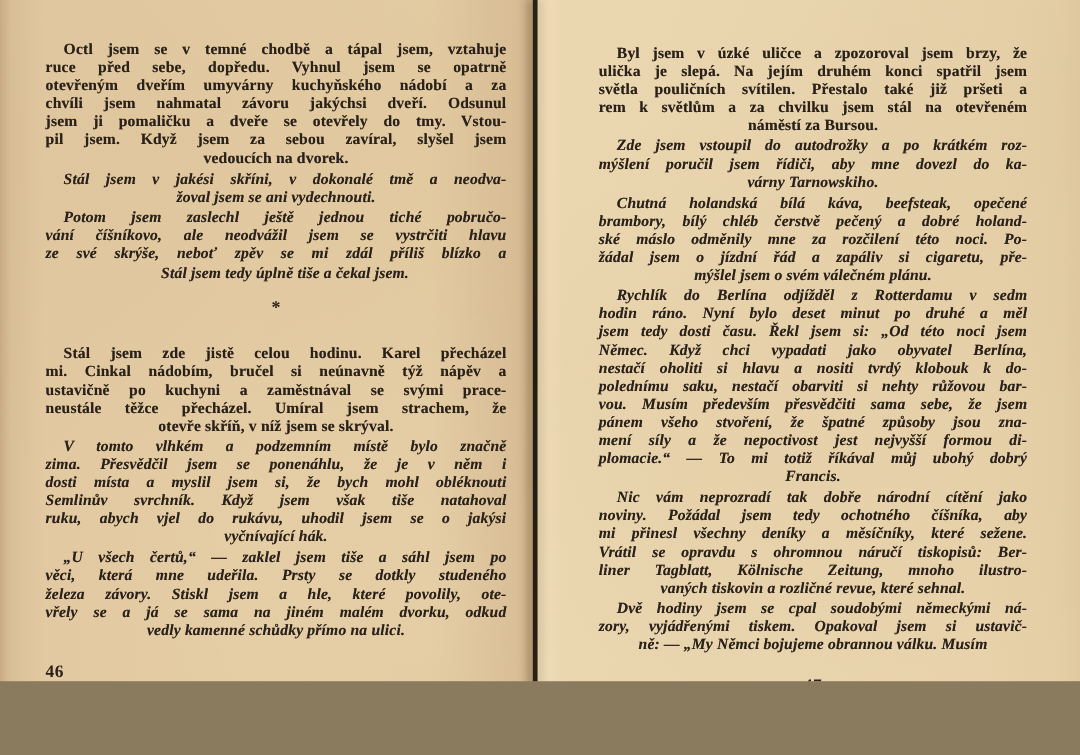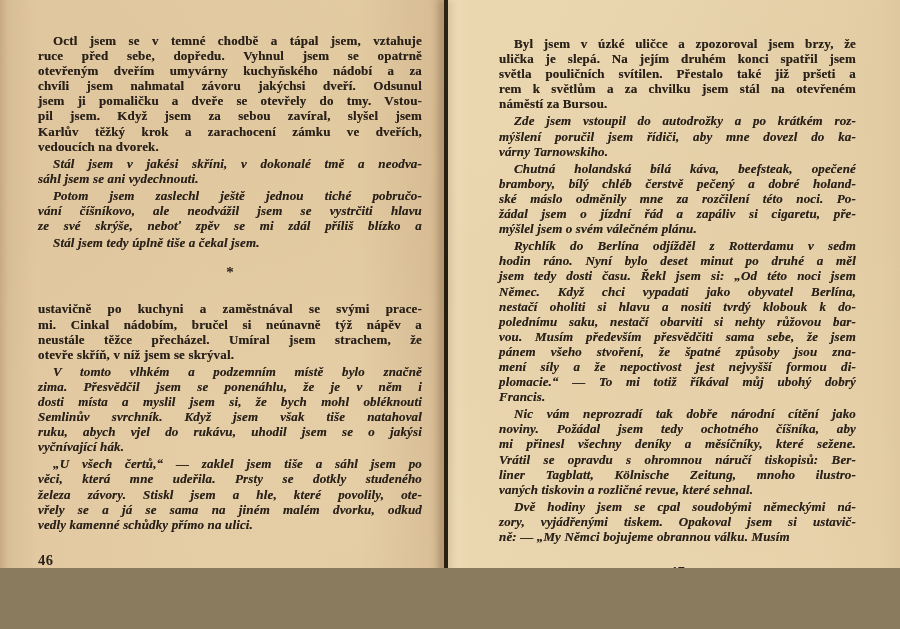--- a/index.html
+++ b/index.html
@@ -34,21 +34,21 @@
     background:#241c10; border-radius:2px 2px 0 0;
   }
   .text-block { position:absolute; }
   .text-left  { left:38px;  top:33px; width:384px; }
   .text-right { left:499px; top:36px; width:357px; }
   .line {
     font-size:13px; line-height:15.1px; letter-spacing:.15px;
     text-align:justify; text-align-last:justify;
     text-shadow:0 0 .5px rgba(45,35,22,.55);
   }
-  .line.last { text-align:left; text-align-last:auto; }
+  .line.last { text-align:center; text-align-last:auto; }
   .line.indent { text-indent:15px; }
   .para + .para { margin-top:2px;font-style:italic; }
   .separator { text-align:center; font-size:15px; line-height:15.1px; margin:15px 0 21px 0; }
   .page-number { font-size:14.5px; line-height:15.1px; margin-top:21px; letter-spacing:.4px; }
   .pn-left { text-align:left; }
   .pn-right { text-align:center; }
 </style>
 </head>
 <body>
 
@@ -61,39 +61,39 @@
 
   <div class="text-block text-left">
     <div id="left-paras">
         <div class="para">
           <div class="line indent">Octl jsem se v temné chodbě a tápal jsem, vztahuje</div>
           <div class="line">ruce před sebe, dopředu. Vyhnul jsem se opatrně</div>
           <div class="line">otevřeným dveřím umyvárny kuchyňského nádobí a za</div>
           <div class="line">chvíli jsem nahmatal závoru jakýchsi dveří. Odsunul</div>
           <div class="line">jsem ji pomaličku a dveře se otevřely do tmy. Vstou-</div>
           <div class="line">pil jsem. Když jsem za sebou zavíral, slyšel jsem</div>
-          <div class="line">Karlův těžký krok a zarachocení zámku ve dveřích,</div>
           <div class="line last">vedoucích na dvorek.</div>
         </div>
         <div class="para">
           <div class="line indent">Stál jsem v jakési skříni, v dokonalé tmě a neodva-</div>
-          <div class="line last">sáhl jsem se ani vydechnouti.</div>
+          <div class="line last">žoval jsem se ani vydechnouti.</div>
         </div>
         <div class="para">
           <div class="line indent">Potom jsem zaslechl ještě jednou tiché pobručo-</div>
           <div class="line">vání číšníkovo, ale neodvážil jsem se vystrčiti hlavu</div>
           <div class="line">ze své skrýše, neboť zpěv se mi zdál příliš blízko a</div>
         </div>
         <div class="para">
           <div class="line last indent">Stál jsem tedy úplně tiše a čekal jsem.</div>
         </div>
         <div class="separator">*</div>
         <div class="para">
+          <div class="line indent">Stál jsem zde jistě celou hodinu. Karel přecházel</div>
+          <div class="line">mi. Cinkal nádobím, bručel si neúnavně týž nápěv a</div>
           <div class="line">ustavičně po kuchyni a zaměstnával se svými prace-</div>
-          <div class="line">mi. Cinkal nádobím, bručel si neúnavně týž nápěv a</div>
           <div class="line">neustále těžce přecházel. Umíral jsem strachem, že</div>
           <div class="line last">otevře skříň, v níž jsem se skrýval.</div>
         </div>
         <div class="para">
           <div class="line indent">V tomto vlhkém a podzemním místě bylo značně</div>
           <div class="line">zima. Přesvědčil jsem se ponenáhlu, že je v něm i</div>
           <div class="line">dosti místa a myslil jsem si, že bych mohl obléknouti</div>
           <div class="line">Semlinův svrchník. Když jsem však tiše natahoval</div>
           <div class="line">ruku, abych vjel do rukávu, uhodil jsem se o jakýsi</div>
           <div class="line last">vyčnívající hák.</div>

